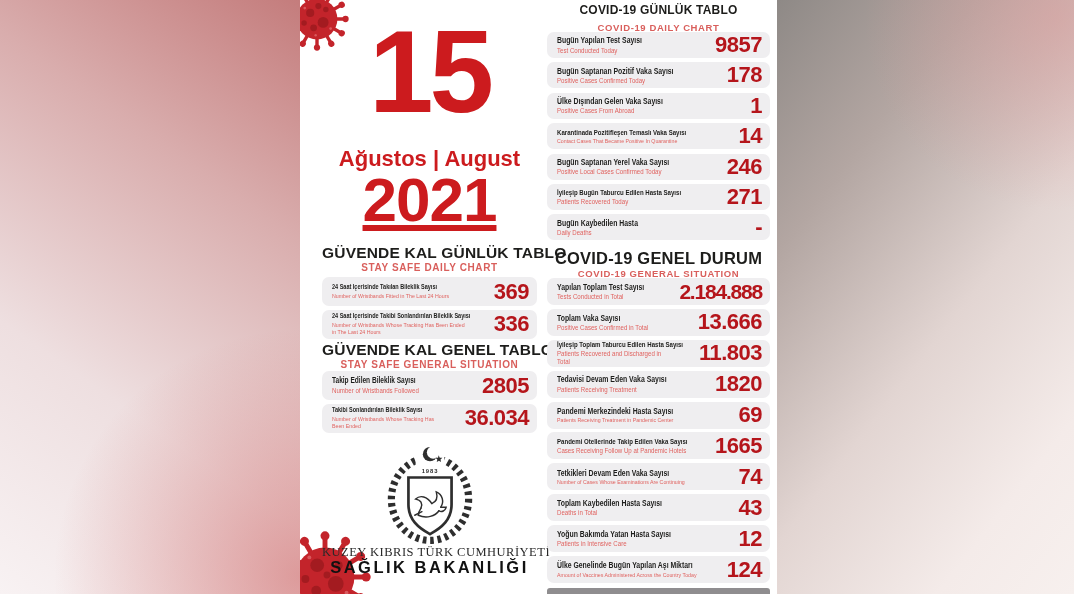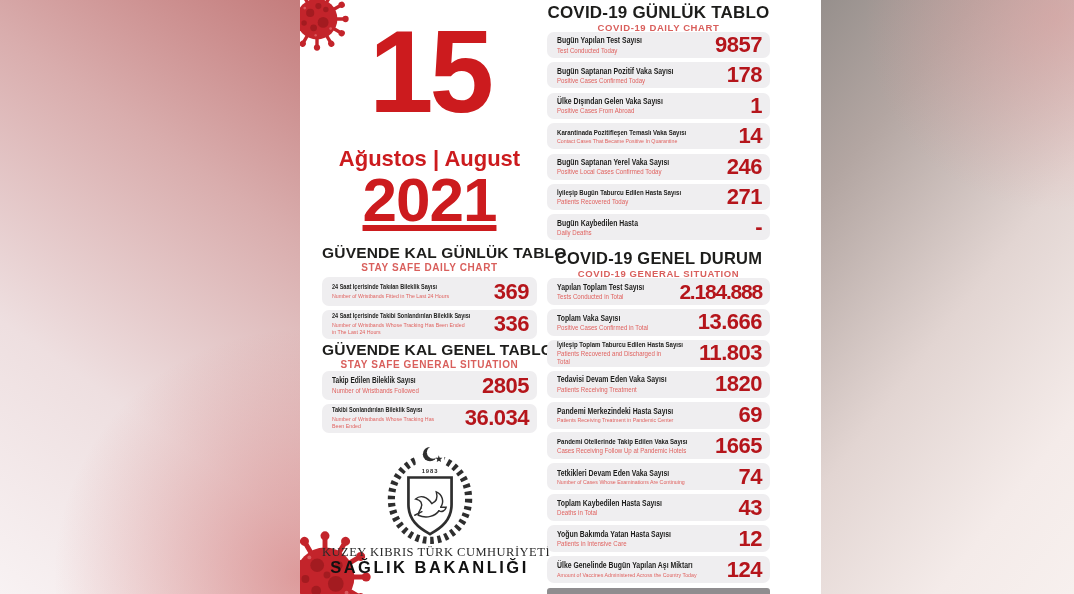--- a/index.html
+++ b/index.html
@@ -8,21 +8,21 @@
   
   .bg-left{position:absolute;left:0;top:0;width:301px;height:594px;
     background:
       radial-gradient(circle at 100% 97%, rgba(205,95,95,.55), rgba(205,95,95,0) 38%),
       linear-gradient(215deg,#c47c7c 0%,#d9adad 30%,#eedfe0 66%,#f8f2f3 100%);}
   .bg-right{position:absolute;left:777px;top:0;width:297px;height:594px;
     background:
       radial-gradient(circle at 94% 3%, rgba(226,150,150,.45), rgba(226,150,150,0) 30%),
       linear-gradient(128deg,#8e8986 0%,#b3a6a2 26%,#e2d5d2 56%,#f4ebe9 82%,#f7f0ee 100%);}
   
-  .panel{position:absolute;left:300px;top:0;width:477px;height:594px;background:#ffffff;overflow:hidden;padding-left:44px;}
+  .panel{position:absolute;left:300px;top:0;width:477px;height:594px;background:#ffffff;overflow:hidden;}
 
   .virus{position:absolute;z-index:0;}
   #virus-top{left:-17px;top:-15px;width:68px;height:68px;}
   #virus-bottom{left:-24px;top:528px;width:98px;height:98px;}
 
   
   .col-left{position:absolute;left:22px;top:0;width:215px;height:594px;z-index:1;}
   .date-day{position:absolute;top:12px;width:100%;text-align:center;
     font-size:116px;line-height:1.05;font-weight:800;color:#cc1b1e;letter-spacing:-4px;}
   .date-month{position:absolute;top:146px;width:100%;text-align:center;
@@ -34,21 +34,21 @@
     font-size:15.5px;letter-spacing:.2px;white-space:nowrap;}
   .hdr-sub{position:absolute;width:100%;text-align:center;font-weight:700;color:#d95f5c;
     font-size:10px;letter-spacing:.6px;white-space:nowrap;}
   #ss-daily-title{top:244px;} #ss-daily-sub{top:262px;}
   #ss-gen-title{top:341px;}   #ss-gen-sub{top:359px;}
   #rows-ss-daily{position:absolute;top:277px;left:0;width:215px;}
   #rows-ss-gen{position:absolute;top:371px;left:0;width:215px;}
 
   
   .col-right{position:absolute;left:247px;top:0;width:223px;height:594px;z-index:1;}
-  #cv-daily-title{top:3px;font-size:17px;}  #cv-daily-sub{top:22px;font-size:9.5px;}
+  #cv-daily-title{top:3px;font-size:12px;}  #cv-daily-sub{top:22px;font-size:9.5px;}
   #cv-gen-title{top:249px;font-size:16.5px;}  #cv-gen-sub{top:268px;font-size:9.5px;}
   #rows-cv-daily{position:absolute;top:32px;left:0;width:223px;}
   #rows-cv-gen{position:absolute;top:278px;left:0;width:223px;}
 
   
   .row{background:#efeef0;border-radius:7px;display:flex;align-items:center;
        justify-content:space-between;padding:0 8px 0 10px;box-sizing:border-box;}
   #rows-cv-daily .row{height:26px;margin-bottom:4.4px;}
   #rows-cv-gen .row{height:27px;margin-bottom:3.9px;}
   #rows-ss-daily .row,#rows-ss-gen .row{height:29px;margin-bottom:3.5px;}

